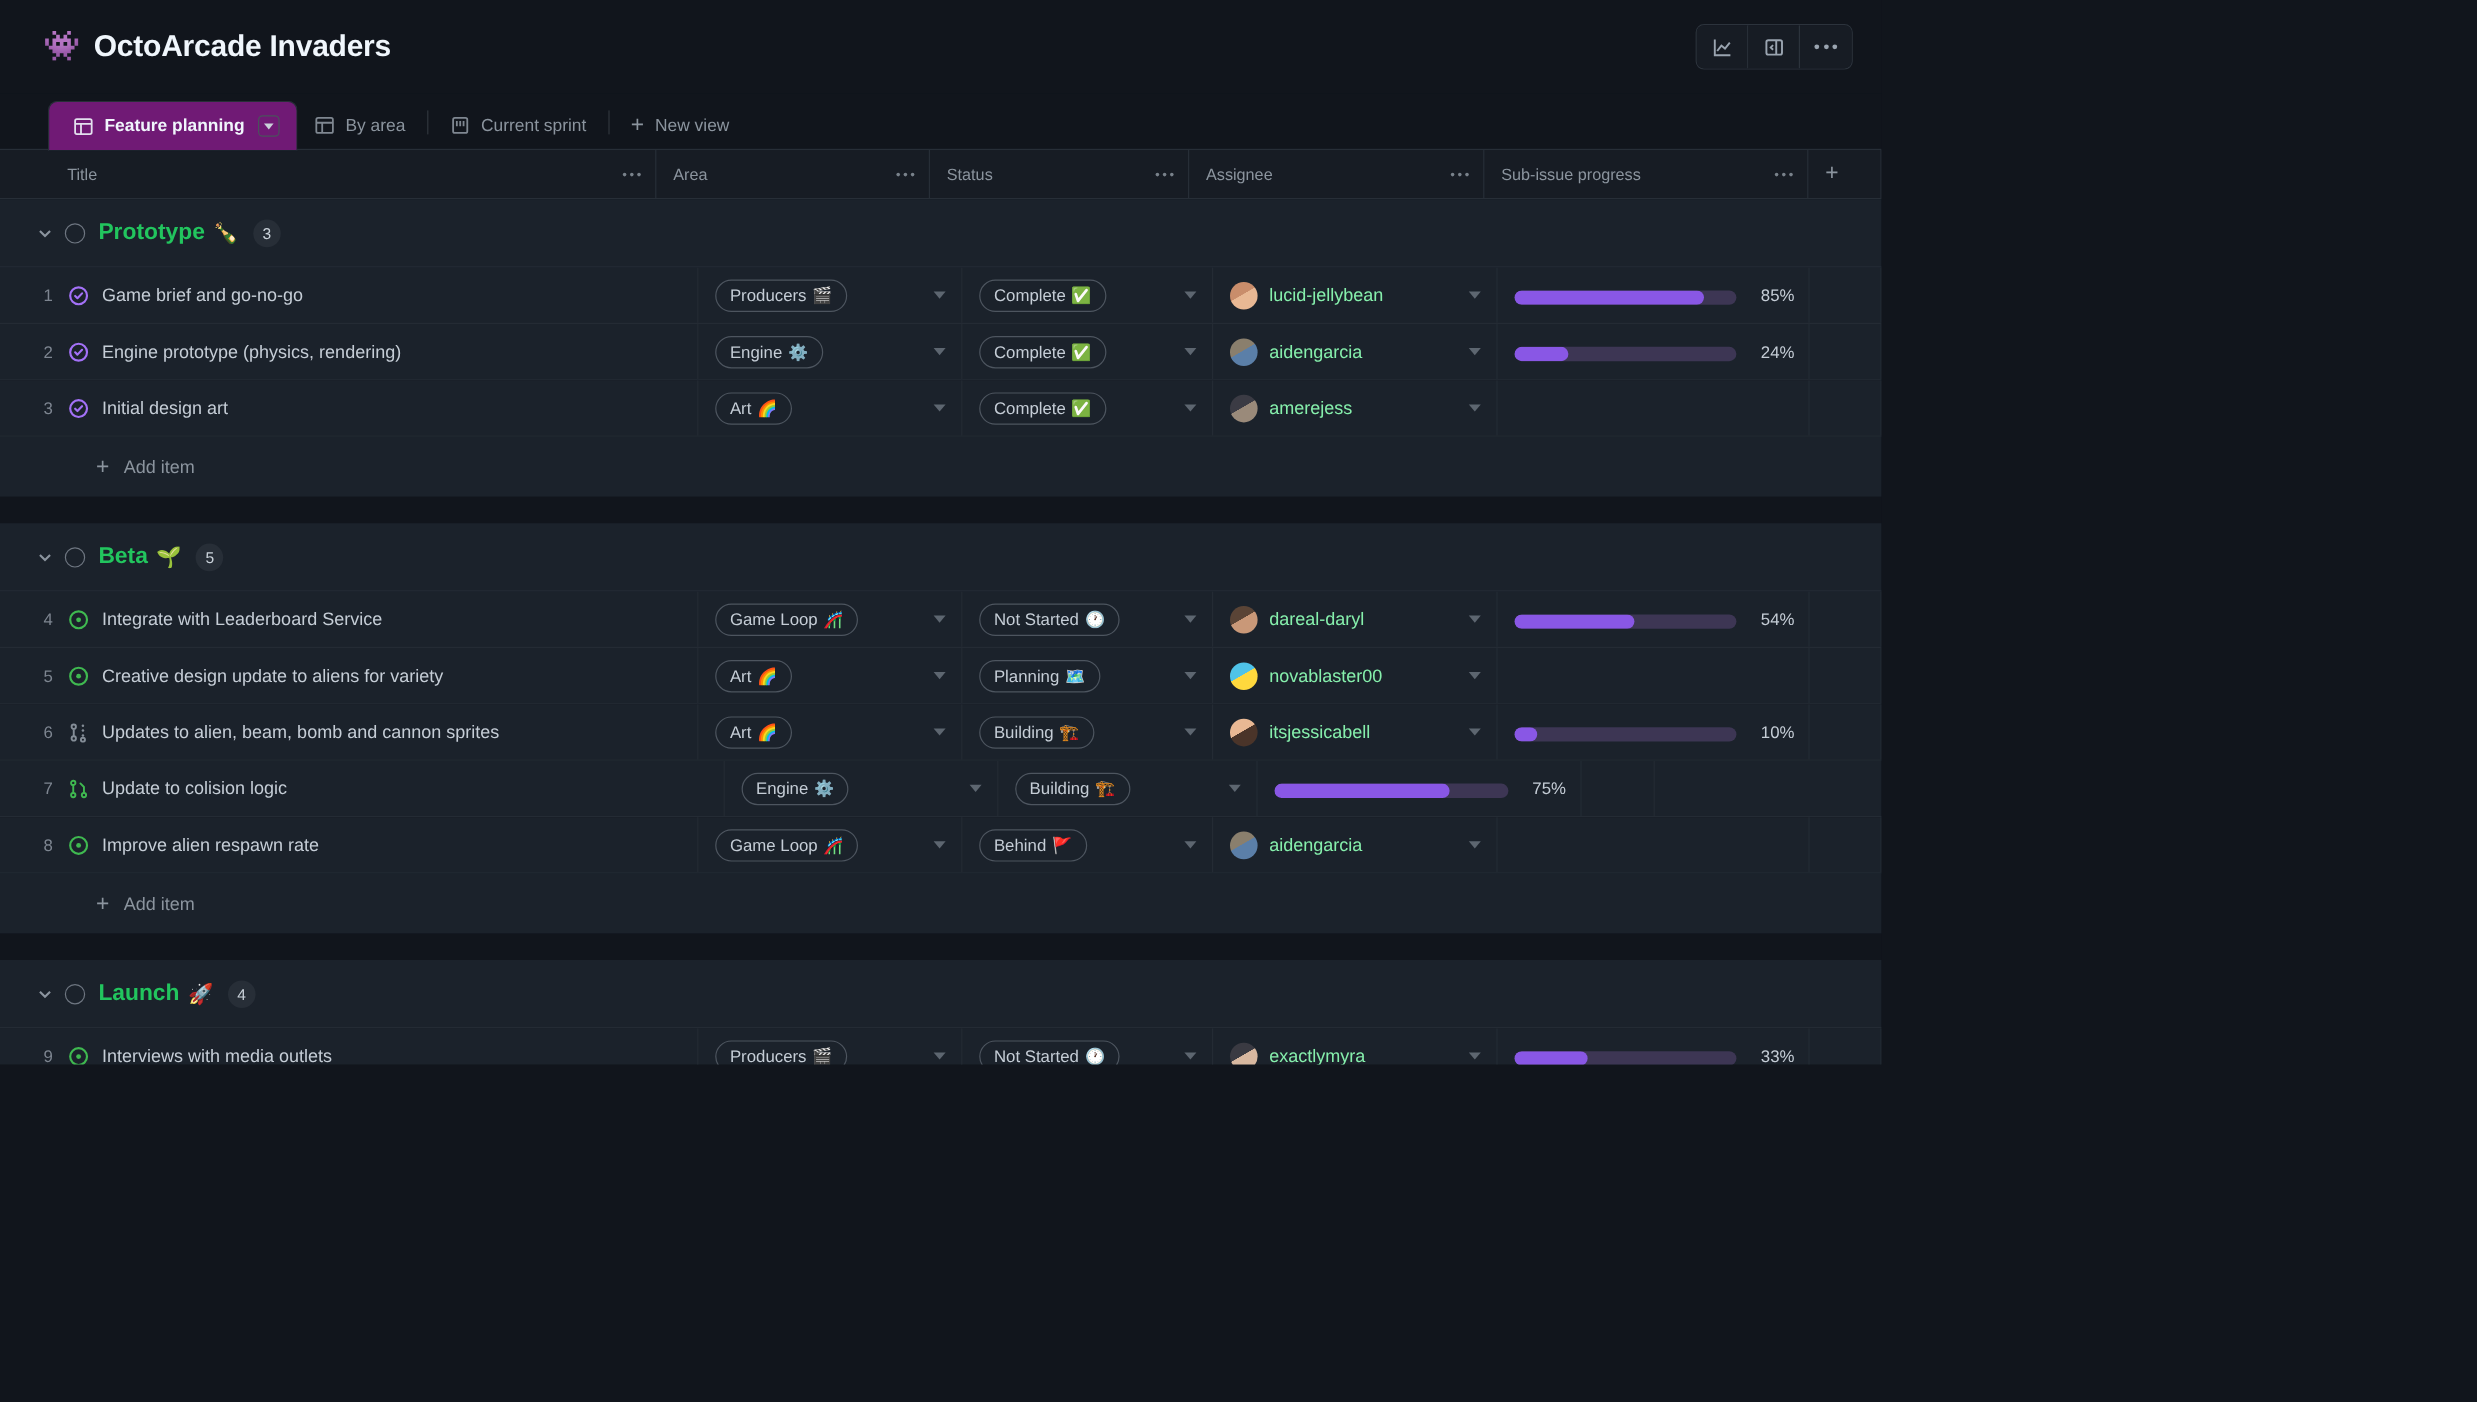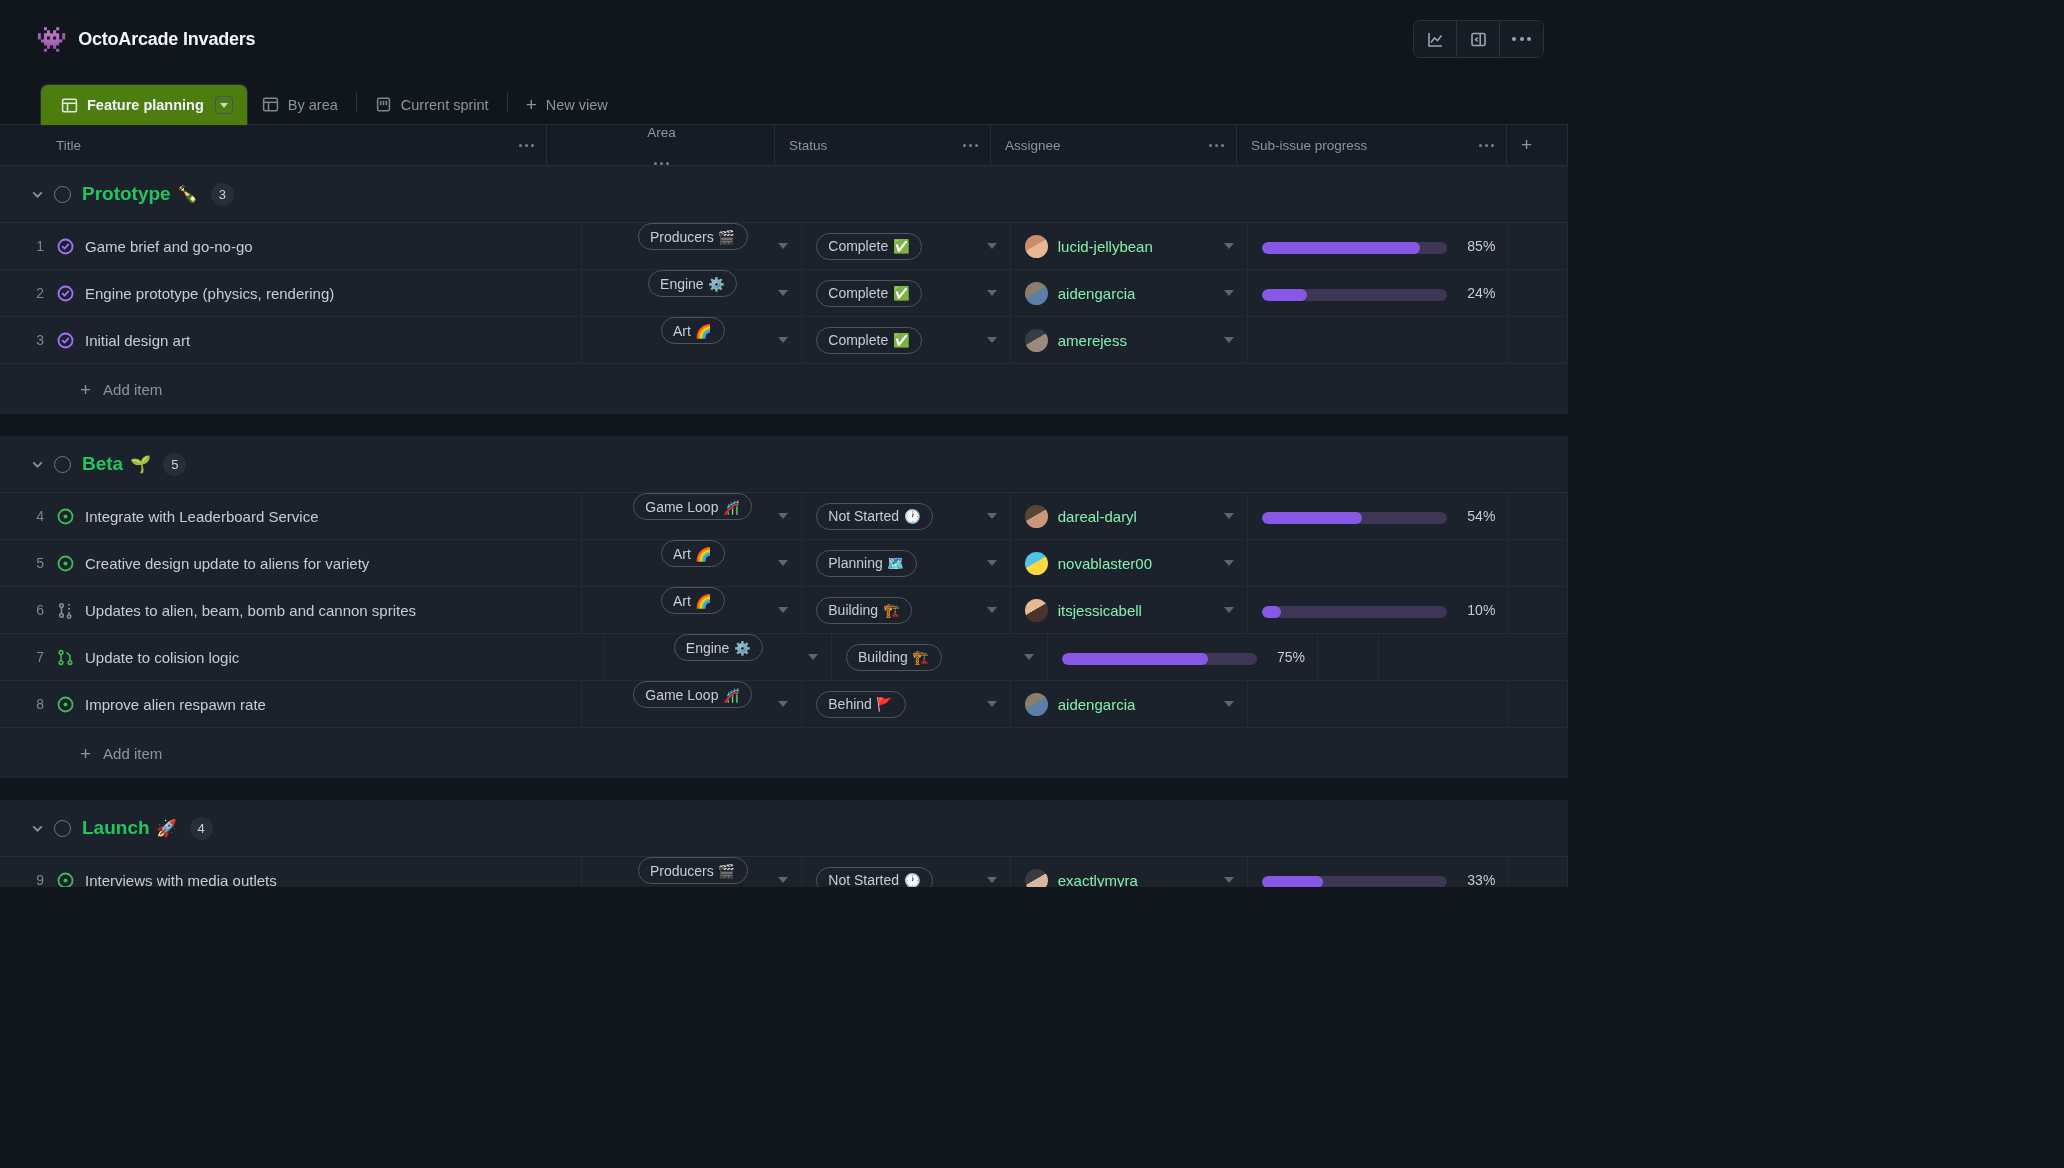--- a/index.html
+++ b/index.html
@@ -14,21 +14,21 @@
 
   
   .app-header {
     height: 78px;
     display: flex; align-items: center;
     padding: 0 24px 0 36px;
     background: #11151c;
   }
   .title-wrap { display: flex; align-items: center; gap: 11px; flex: 1; }
   .title-emoji { font-size: 25px; line-height: 1; }
-  .app-title { font-size: 18px; font-weight: 700; color: #f0f6fc; letter-spacing: -0.2px; }
+  .app-title { font-size: 25px; font-weight: 700; color: #f0f6fc; letter-spacing: -0.2px; }
 
   .header-actions {
     display: flex; align-items: stretch;
     border: 1px solid #2c333c; border-radius: 7px;
     overflow: hidden; height: 38px;
   }
   .hdr-btn {
     width: 43px; display: flex; align-items: center; justify-content: center;
     background: #171c24; cursor: pointer;
     border-right: 1px solid #2c333c;
@@ -47,21 +47,21 @@
   .tabbar::after {
     content:""; position: absolute; left:0; right:0; bottom:0; height:1px; background:#272e37;
   }
   .tab {
     display: flex; align-items: center; gap: 9px;
     height: 41px; padding: 0 14px;
     font-size: 14.5px; color: #8b949e; cursor: pointer;
     position: relative; z-index: 2;
   }
   .tab.active {
-    background: #4d7c0f;
+    background: #701a75;
     color: #f0f6fc; font-weight: 600;
     border: 1px solid #272e37; border-bottom-color: #1b222b;
     border-radius: 8px 8px 0 0;
     height: 42px; margin-bottom: -1px; padding-left: 20px;
   }
   .tab svg { stroke: currentColor; fill: none; stroke-width: 1.5; opacity: .9; }
   .tab-caret {
     width: 18px; height: 18px; border:1px solid #4a525c; border-radius: 4px;
     display:flex; align-items:center; justify-content:center; margin-left: 2px;
   }
@@ -85,21 +85,21 @@
     display:flex; align-items:center; justify-content: space-between;
     color:#8b949e; font-size: 13.5px;
     border-right: 1px solid #272e37;
     padding: 0 12px 0 14px;
   }
   .colhead .cell.first { padding-left: 56px; }
   .cell-dots { display:flex; gap:3px; opacity:.85; }
   .cell-dots i { width:3px;height:3px;border-radius:50%;background:#8b949e;display:block; }
 
   .c-title { width: 547px; }
-  .c-area  { width: 228px; flex-direction: column; }
+  .c-area  { width: 228px; }
   .c-status{ width: 216px; }
   .c-assign{ width: 246px; }
   .c-prog  { width: 270px; }
   .c-add   { width: 61px; display:flex; align-items:center; justify-content:center; }
 
   .add-col-plus { color:#8b949e; font-size:19px; font-weight:300; cursor:pointer; }
 
   
   .group-head {
     height: 57px; display:flex; align-items:center;

